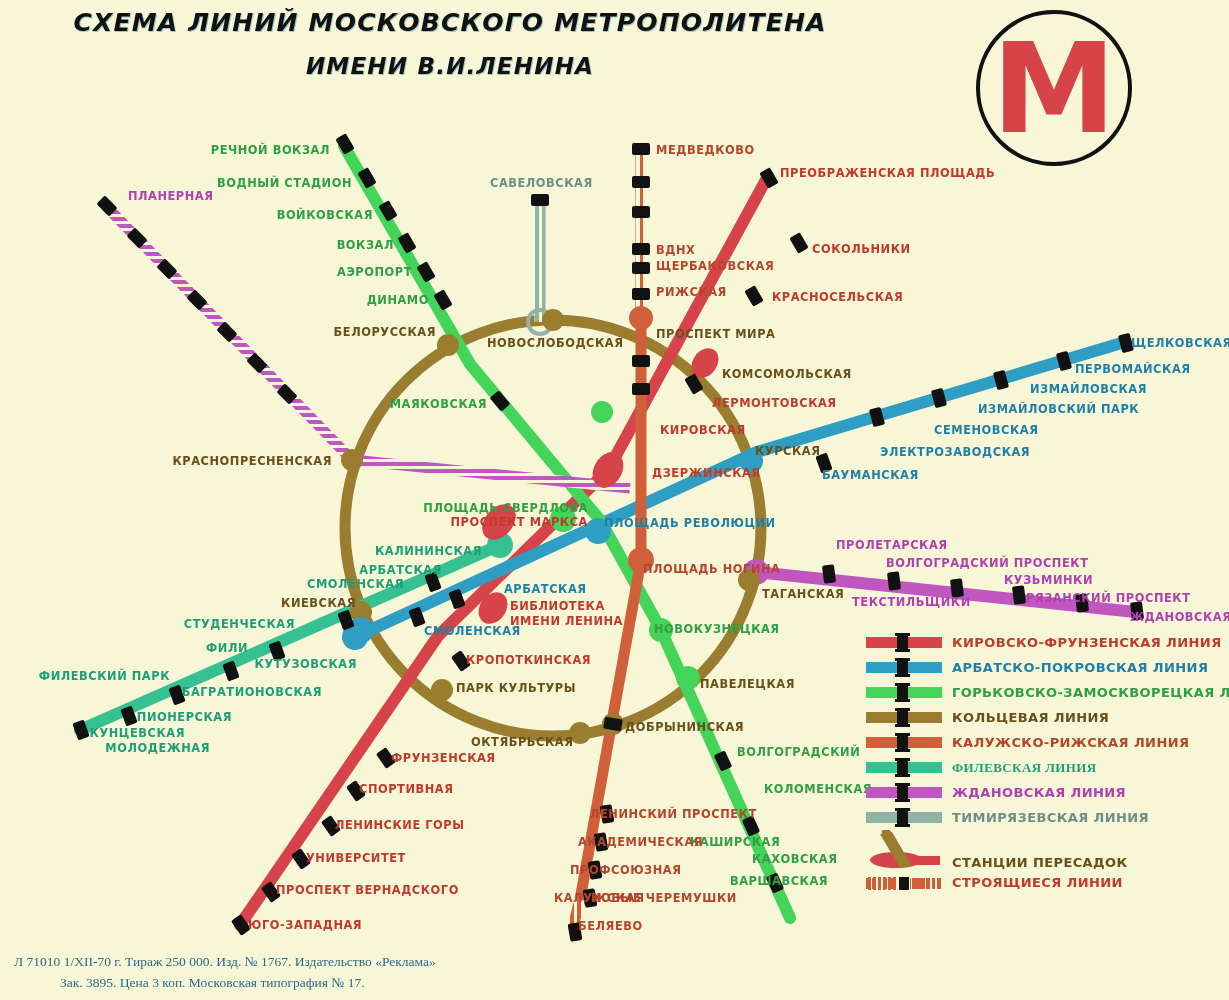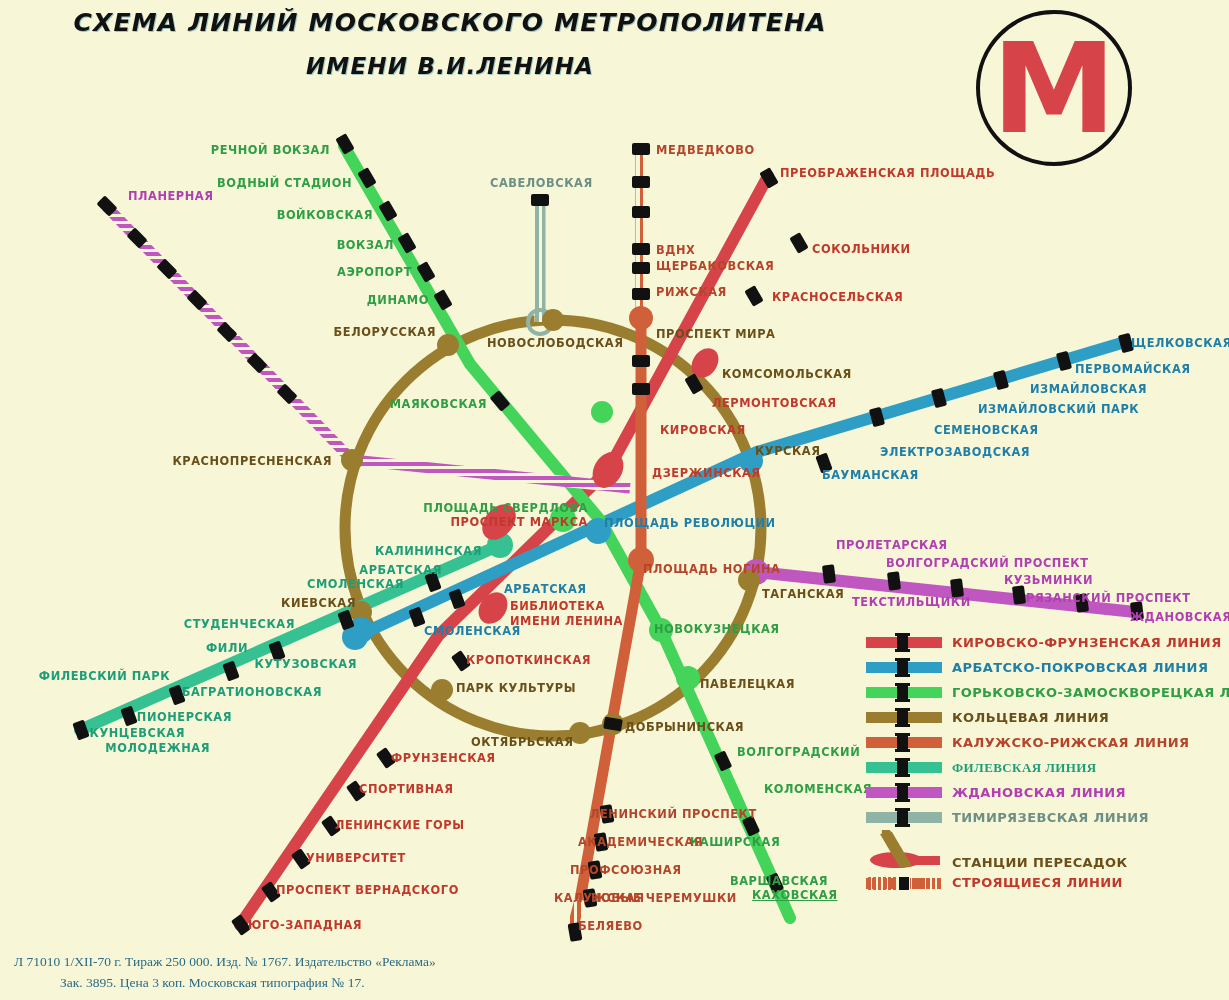--- a/index.html
+++ b/index.html
@@ -252,21 +252,21 @@
       <div class="stn-label ta-r" style="left: 394px; top: 238px; color: rgb(47, 158, 68);">ВОКЗАЛ</div>
       <div class="stn-label ta-r" style="left: 412px; top: 265px; color: rgb(47, 158, 68);">АЭРОПОРТ</div>
       <div class="stn-label ta-r" style="left: 429px; top: 293px; color: rgb(47, 158, 68);">ДИНАМО</div>
       <div class="stn-label ta-r" style="left: 487px; top: 397px; color: rgb(47, 158, 68);">МАЯКОВСКАЯ</div>
       <div class="stn-label ta-r" style="left: 588px; top: 501px; color: rgb(47, 158, 68);">ПЛОЩАДЬ СВЕРДЛОВА</div>
       <div class="stn-label" style="left: 654px; top: 622px; color: rgb(47, 158, 68);">НОВОКУЗНЕЦКАЯ</div>
       <div class="stn-label" style="left: 737px; top: 745px; color: rgb(47, 158, 68);">ВОЛГОГРАДСКИЙ</div>
       <div class="stn-label" style="left: 764px; top: 782px; color: rgb(47, 158, 68);">КОЛОМЕНСКАЯ</div>
       <div class="stn-label" style="left: 690px; top: 835px; color: rgb(47, 158, 68);">КАШИРСКАЯ</div>
       <div class="stn-label" style="left: 730px; top: 874px; color: rgb(47, 158, 68);">ВАРШАВСКАЯ</div>
-      <div class="stn-label" style="left: 752px; top: 888px; color: rgb(47, 158, 68); text-decoration: underline;">КАХОВСКАЯ</div>
+      <div class="stn-label" style="left: 752px; top: 852px; color: rgb(47, 158, 68);">КАХОВСКАЯ</div>
       <div class="stn-label" style="left: 128px; top: 189px; color: rgb(178, 63, 178);">ПЛАНЕРНАЯ</div>
       <div class="stn-label ta-r" style="left: 332px; top: 454px; color: rgb(107, 79, 25);">КРАСНОПРЕСНЕНСКАЯ</div>
       <div class="stn-label" style="left: 836px; top: 538px; color: rgb(178, 63, 178);">ПРОЛЕТАРСКАЯ</div>
       <div class="stn-label" style="left: 886px; top: 556px; color: rgb(178, 63, 178);">ВОЛГОГРАДСКИЙ ПРОСПЕКТ</div>
       <div class="stn-label" style="left: 1004px; top: 573px; color: rgb(178, 63, 178);">КУЗЬМИНКИ</div>
       <div class="stn-label" style="left: 1026px; top: 591px; color: rgb(178, 63, 178);">РЯЗАНСКИЙ ПРОСПЕКТ</div>
       <div class="stn-label" style="left: 1130px; top: 610px; color: rgb(178, 63, 178);">ЖДАНОВСКАЯ</div>
       <div class="stn-label" style="left: 852px; top: 595px; color: rgb(178, 63, 178);">ТЕКСТИЛЬЩИКИ</div>
       <div class="stn-label" style="left: 490px; top: 176px; color: rgb(109, 143, 133);">САВЕЛОВСКАЯ</div>
       <div class="stn-label" style="left: 656px; top: 143px; color: rgb(181, 69, 42);">МЕДВЕДКОВО</div>

